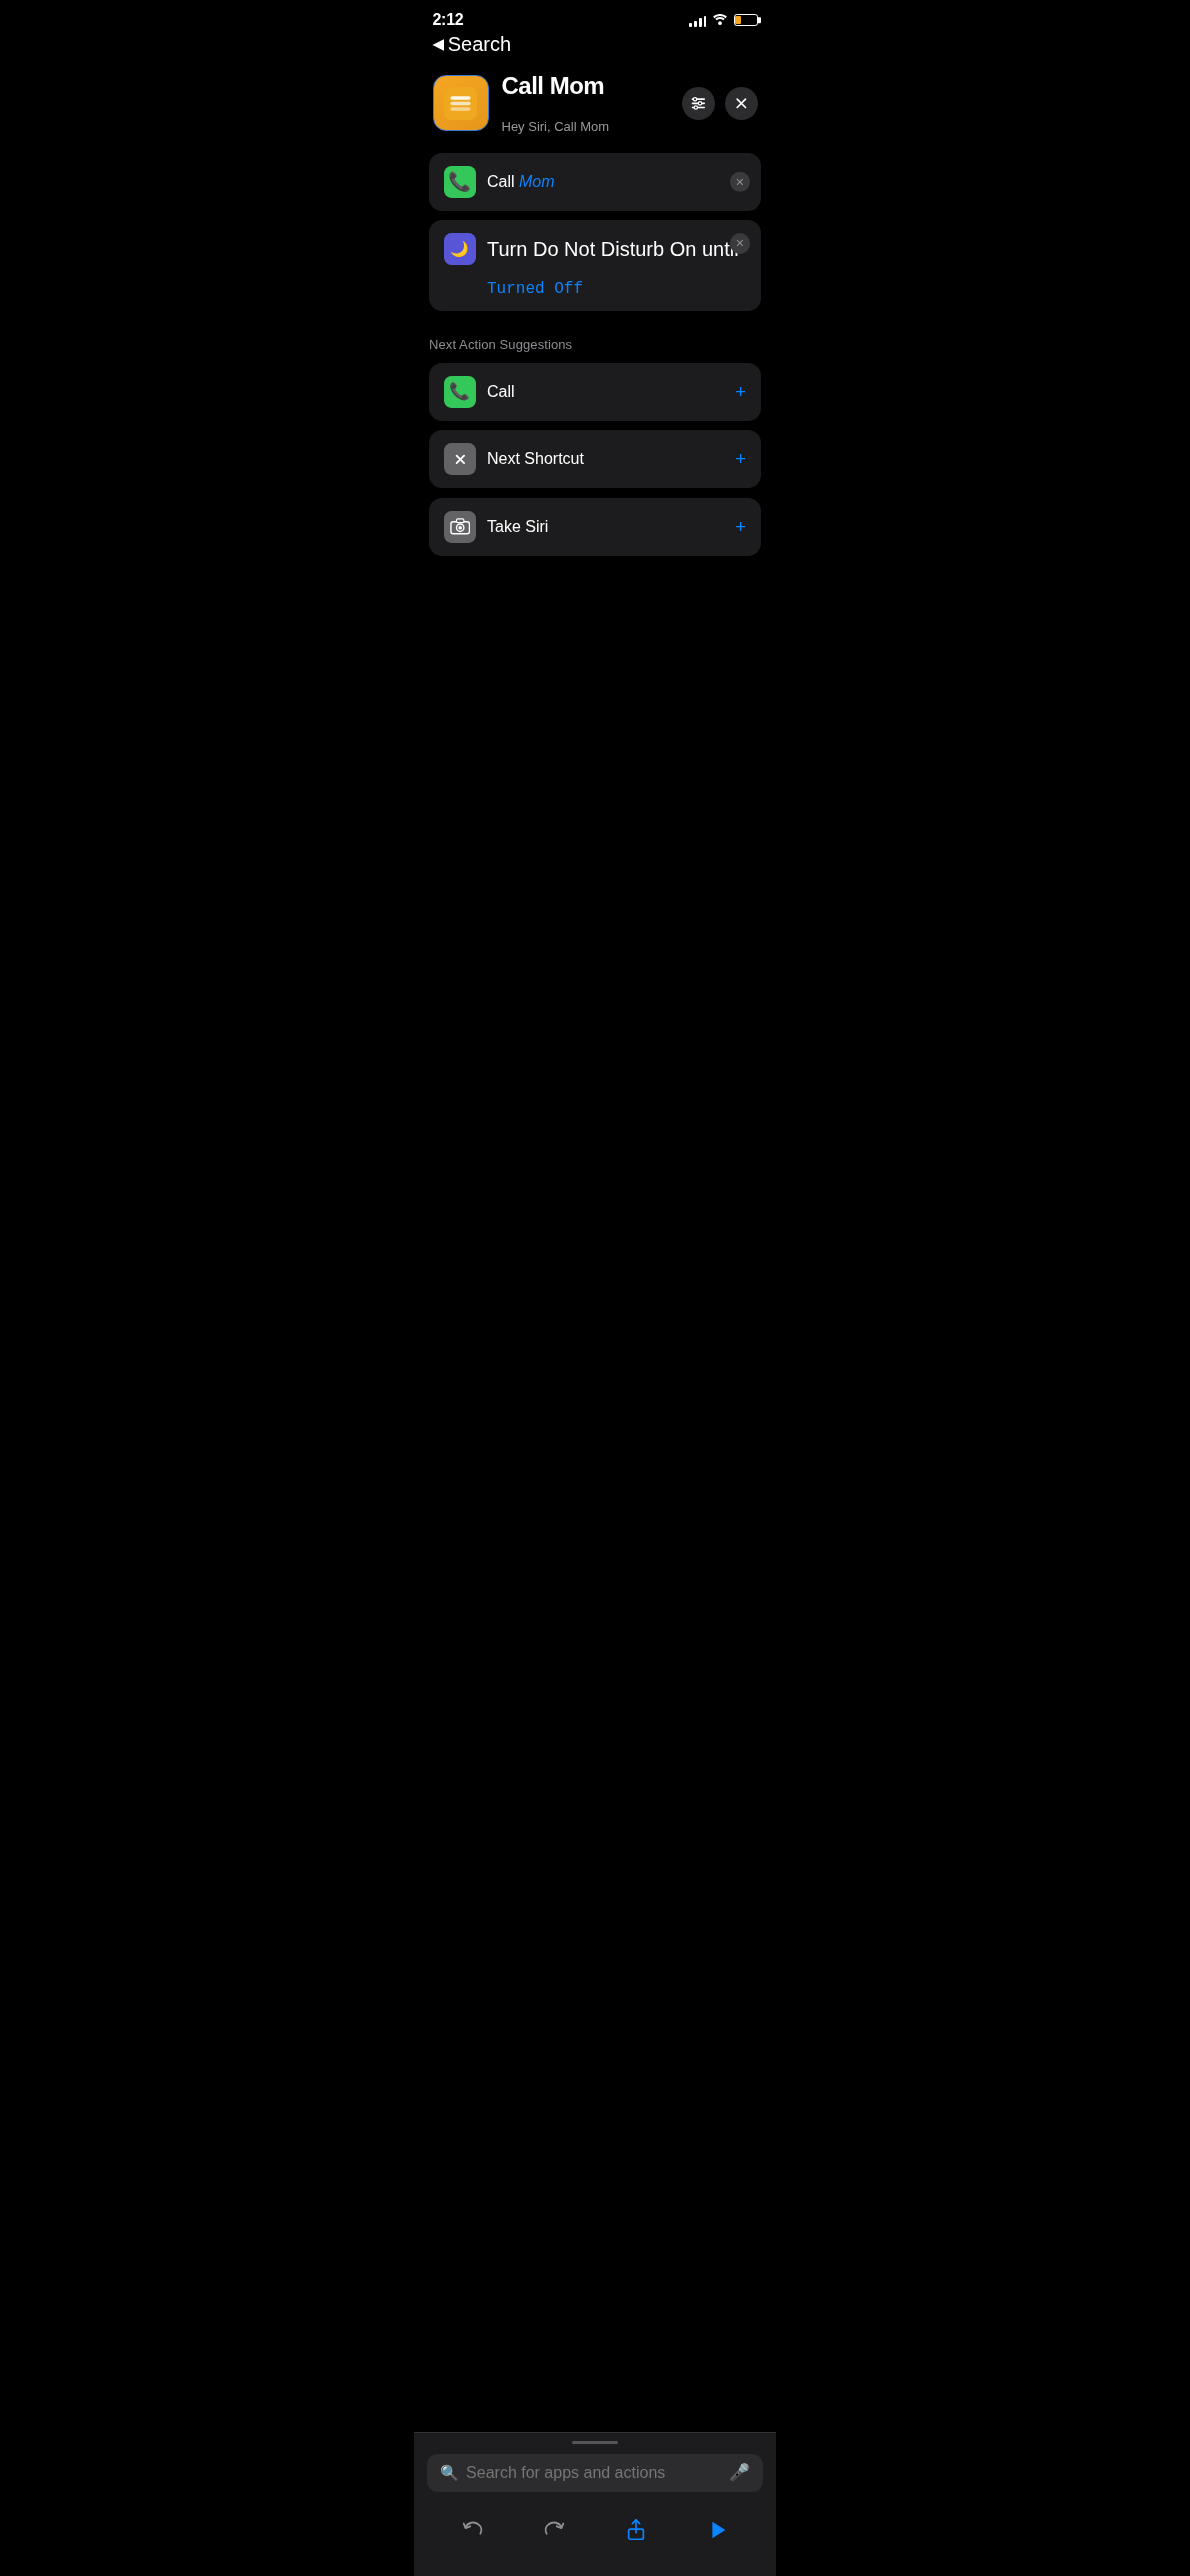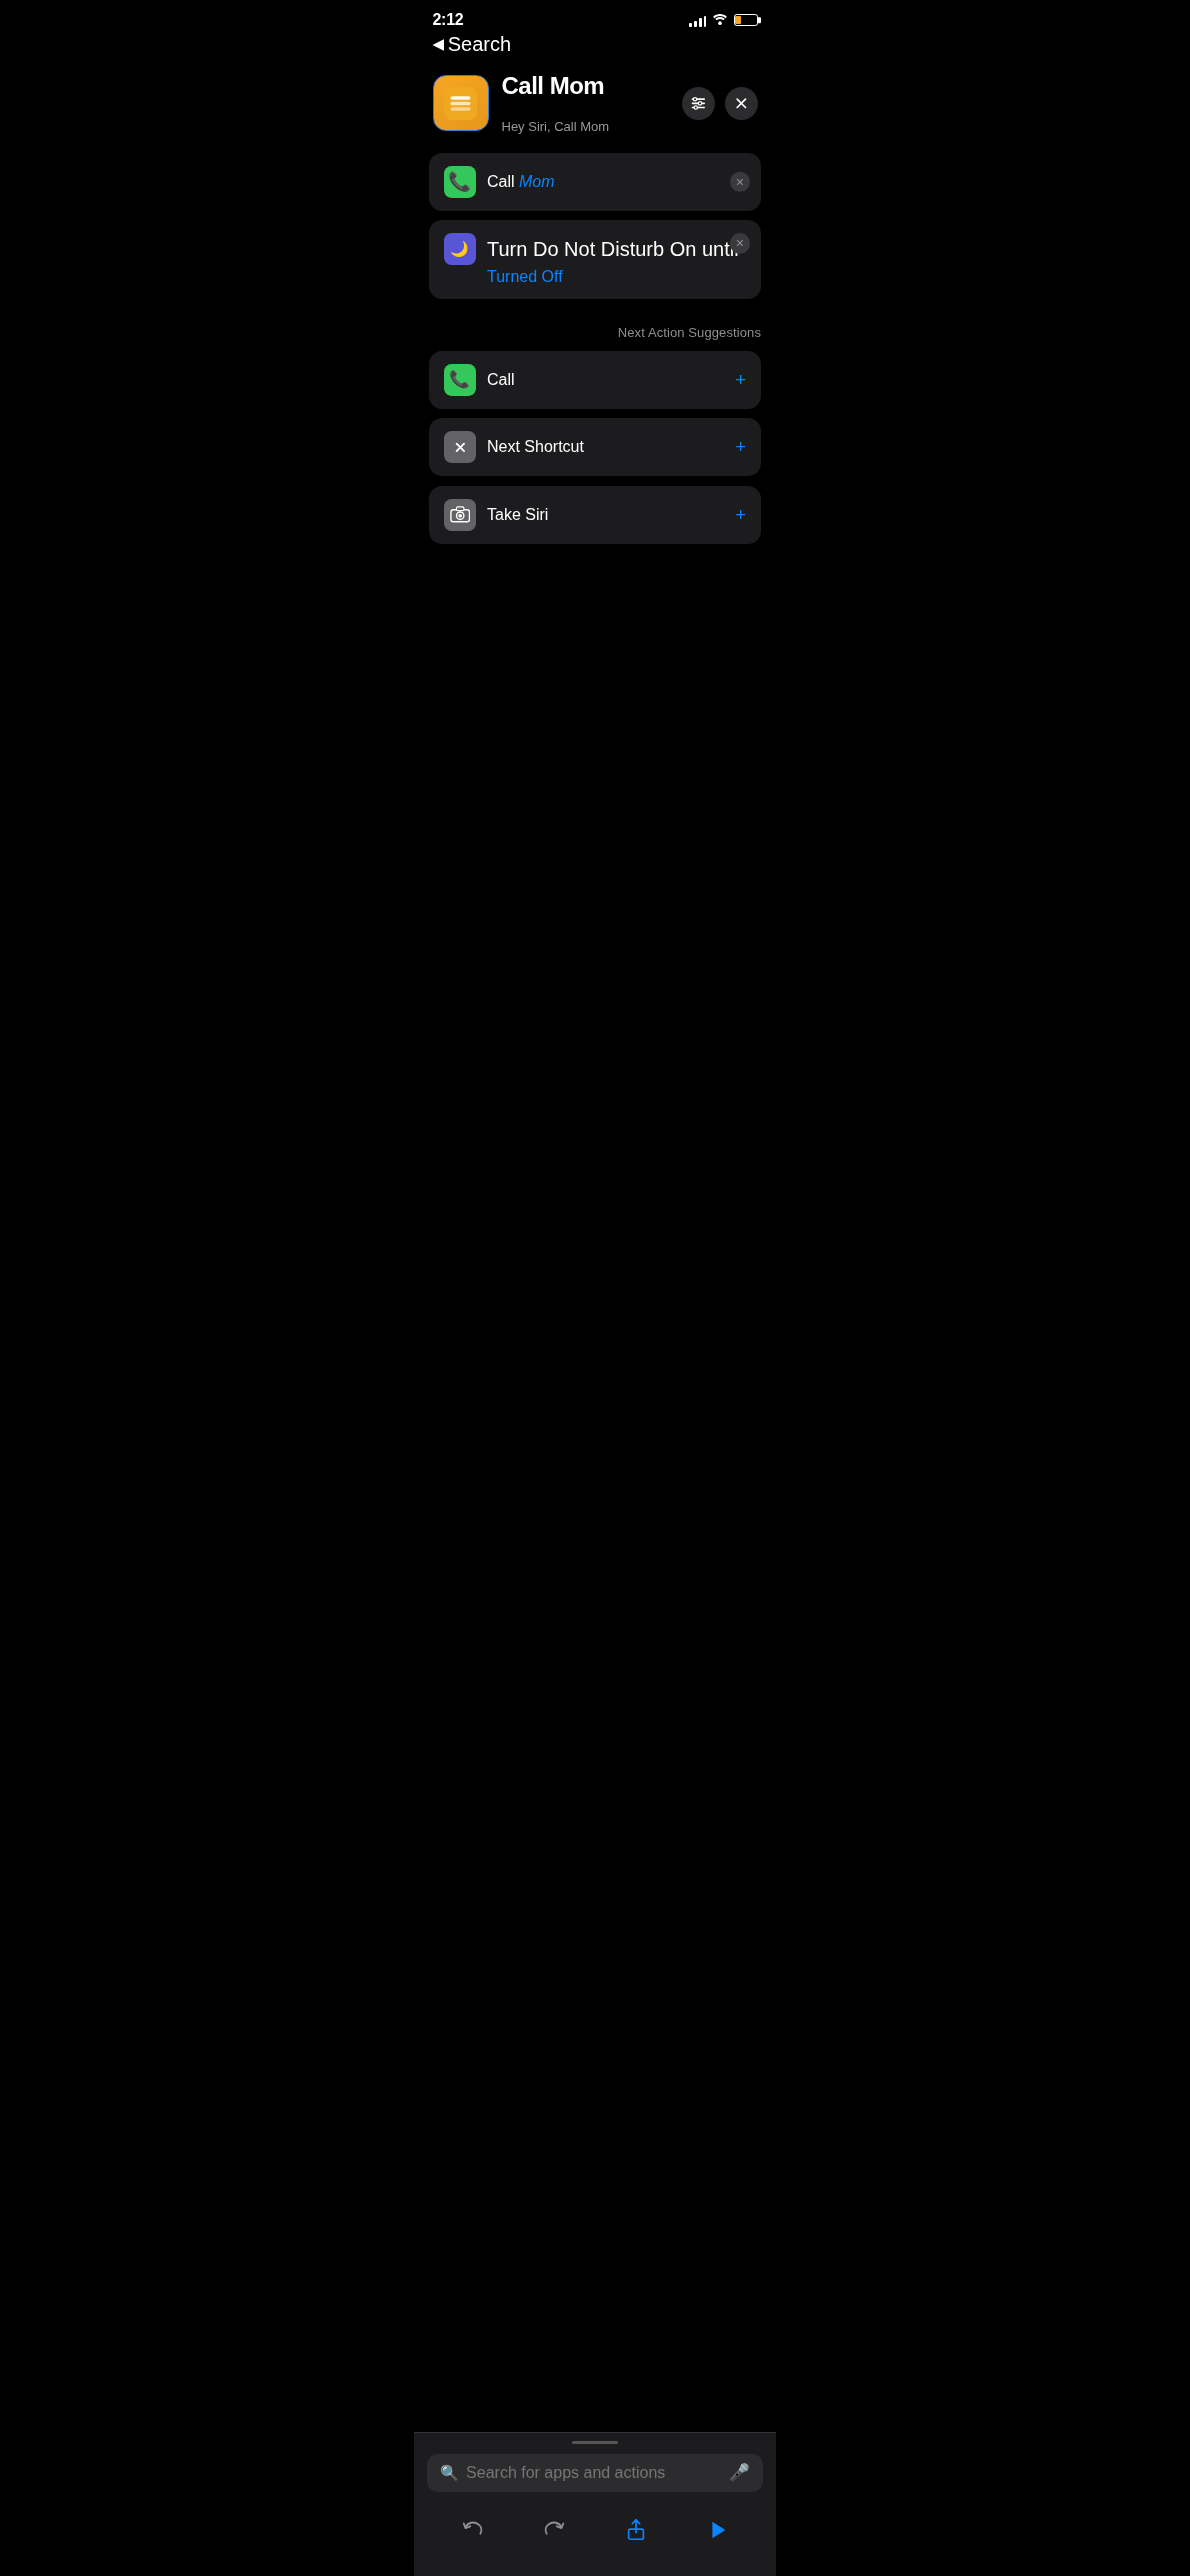--- a/index.html
+++ b/index.html
@@ -212,21 +212,22 @@
     .action-row1 {
       display: flex;
       align-items: center;
       gap: 11px;
     }
     .action-row1-text {
       font-size: 20px;
     }
     .action-row2 {
       padding-left: 43px;
-      margin-top: 3px;
+      margin-top: 15px;
+      font-family: Liberation Mono, monospace;
     }
     .action-row2-text {
       font-size: 16px;
       color: #0a84ff;
     }
     .action-close-multi {
       width: 20.4px;
       height: 20.4px;
       border-radius: 50%;
       background: #3a3a3c;
@@ -243,21 +244,20 @@
 
     
     .suggestions-section {
       padding: 22px 15px 0;
     }
     .suggestions-title {
       font-size: 13px;
       color: #8e8e93;
       margin-bottom: 11px;
       letter-spacing: 0.1px;
-      text-align: right;
     }
     .suggestion-item {
       background: #1c1c1e;
       border-radius: 13px;
       padding: 13px 15px;
       display: flex;
       align-items: center;
       gap: 11px;
       margin-bottom: 9.3px;
       cursor: pointer;

